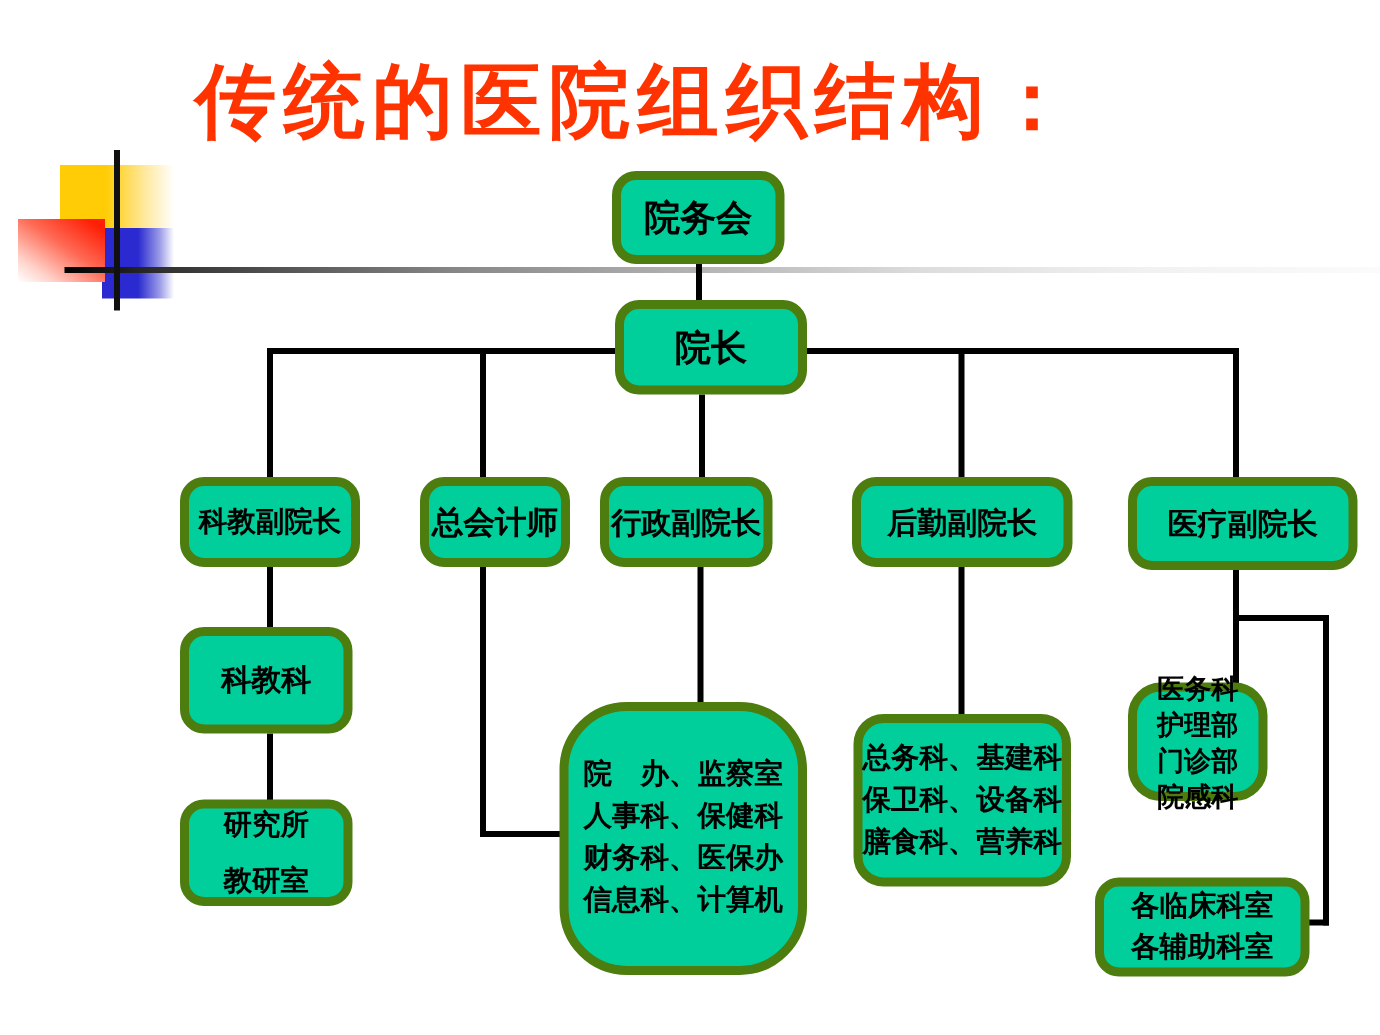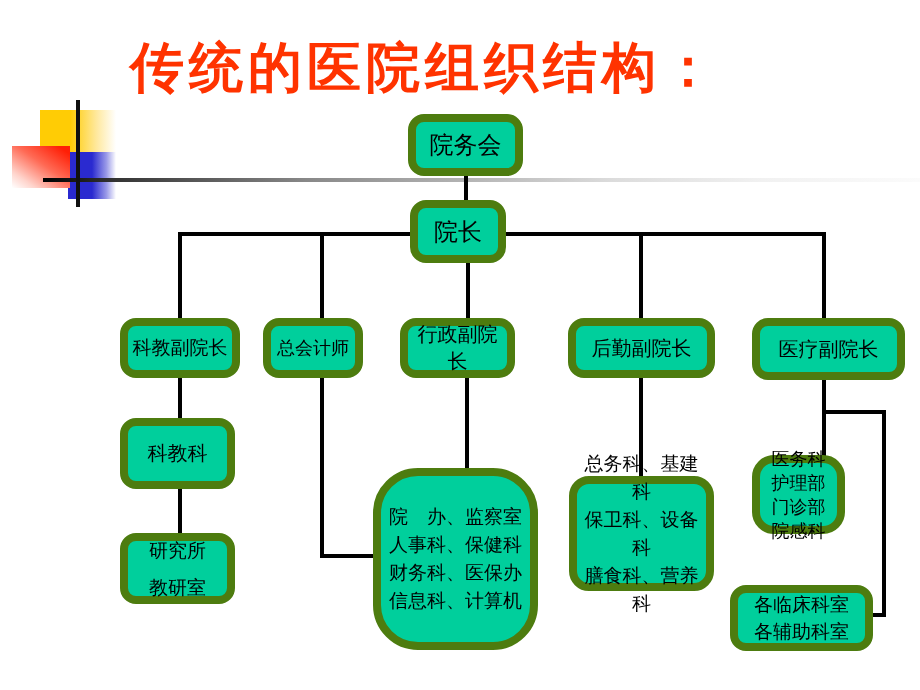--- a/index.html
+++ b/index.html
@@ -44,32 +44,33 @@
   .deco-hline{
     left:43px;top:178px;width:877px;height:4px;z-index:2;
     background:linear-gradient(to right,#000 0%,#333 8%,#888 30%,#b8b8b8 50%,#dcdcdc 65%,#f1f1f1 82%,#fbfbfb 100%);
   }
   
   .cline{position:absolute;background:#000;z-index:3;}
   
   .node{
     position:absolute;
     background:#00CF9C;
-    border:8px solid #4d7c0f;
+    border:6px solid #4d7c0f;
     border-radius:16px;
     display:flex;align-items:center;justify-content:center;
     text-align:center;color:#000;
     box-sizing:border-box;
     z-index:5;
+    font-weight:bold;
   }
   .node span{white-space:pre-line;}
   #n-council{left:408px;top:114px;width:115px;height:62px;font-size:24px;}
-  #n-dean{left:410px;top:200px;width:96px;height:63px;font-size:24px;}
+  #n-dean{left:410px;top:200px;width:128px;height:63px;font-size:24px;}
   #n-vp-science{left:120px;top:318px;width:120px;height:60px;font-size:19px;}
-  #n-accountant{left:263px;top:318px;width:100px;height:60px;font-size:18px;}
+  #n-accountant{left:280px;top:318px;width:100px;height:60px;font-size:21px;}
   #n-vp-admin{left:400px;top:318px;width:115px;height:60px;font-size:20px;}
   #n-vp-logistics{left:568px;top:318px;width:147px;height:60px;font-size:20px;}
   #n-vp-medical{left:752px;top:318px;width:153px;height:62px;font-size:20px;}
   #n-science-dept{left:120px;top:418px;width:115px;height:71px;font-size:20px;}
   #n-research{left:120px;top:533px;width:115px;height:71px;font-size:19px;line-height:37px;justify-content:center;}
   #n-admin-depts{left:373px;top:468px;width:165px;height:182px;font-size:19px;line-height:28px;border-radius:45px;}
   #n-logistics-depts{left:569px;top:476px;width:145px;height:115px;font-size:19px;line-height:28px;border-radius:20px;}
   #n-medical-depts{left:752px;top:455px;width:93px;height:79px;font-size:18px;line-height:24px;border-radius:22px;}
   #n-clinical{left:730px;top:585px;width:143px;height:66px;font-size:19px;line-height:27px;}
 </style>

